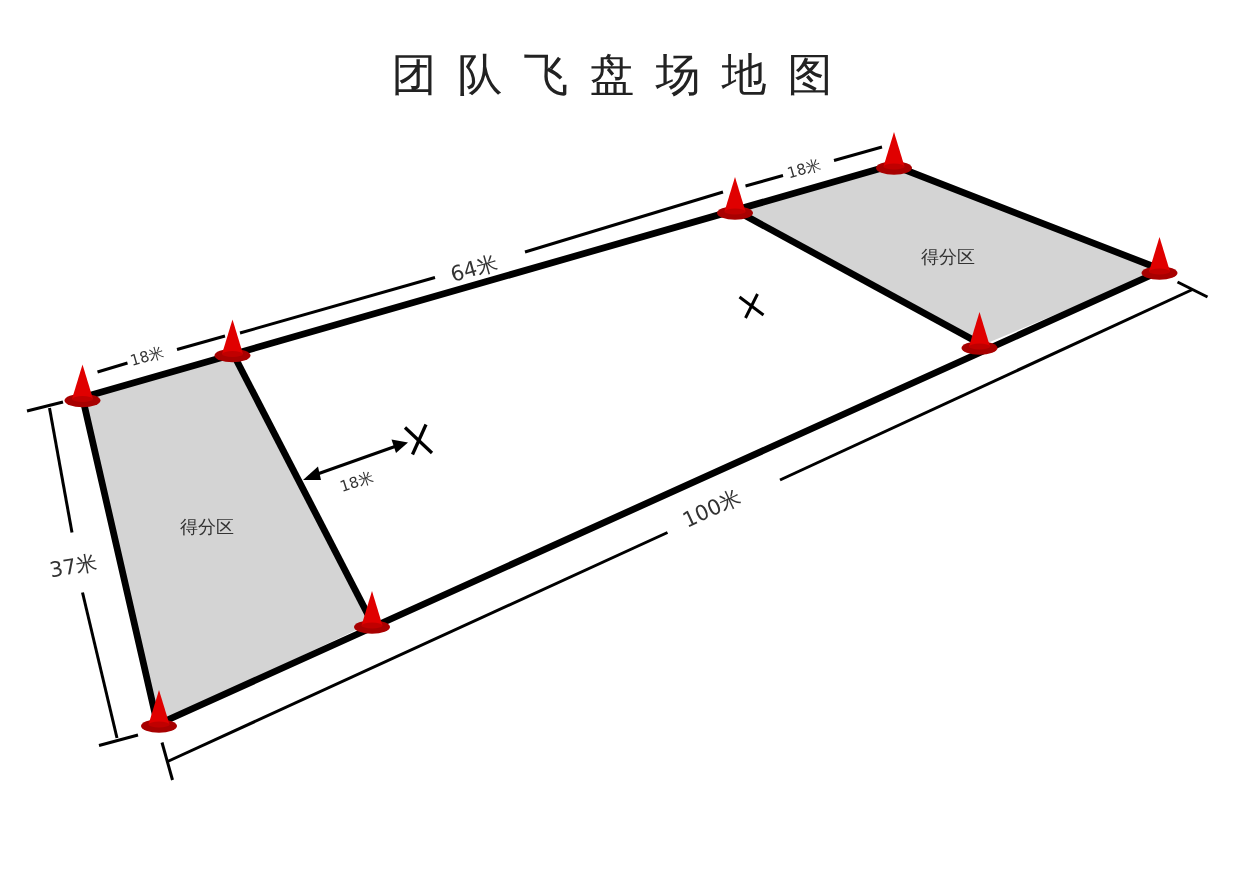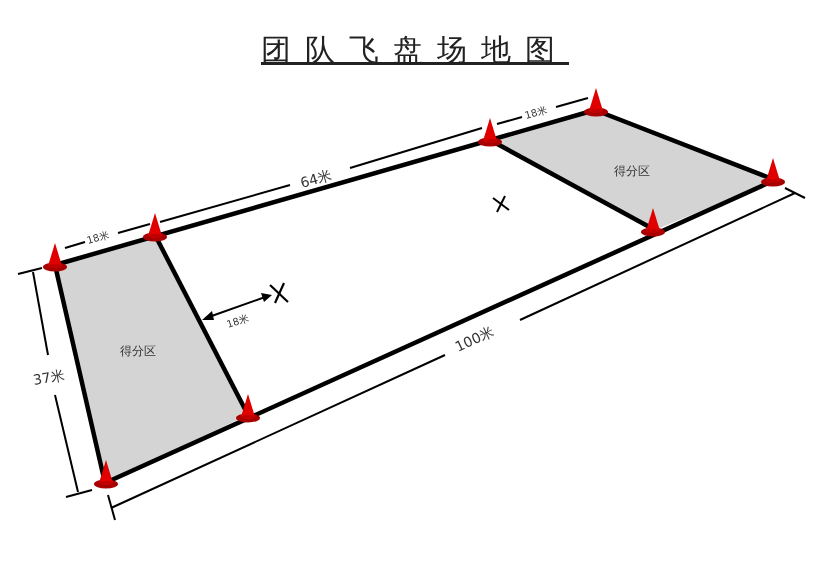--- a/index.html
+++ b/index.html
@@ -1,17 +1,17 @@
 <!DOCTYPE html>
 <html><head>
 <meta charset="utf-8">
 <style>
   html,body{margin:0;padding:0;background:#ffffff;}
   body{width:830px;height:587px;position:relative;overflow:hidden;font-family:"DejaVu Sans",sans-serif;}
-  #title{position:absolute;left:0;top:30px;width:830px;text-align:center;font-size:30px;letter-spacing:14px;color:#222;text-decoration:underline;}
+  #title{position:absolute;left:0;top:30px;width:830px;text-align:center;font-size:30px;letter-spacing:14px;color:#222;}
   svg{position:absolute;left:0;top:0;}
   .lbl{font-family:"DejaVu Sans",sans-serif;fill:#333;}
 </style>
 </head>
 <body>
 
 <div id="title">团队飞盘场地图</div>
 
 <svg width="830" height="587" viewBox="0 0 830 587">
 

